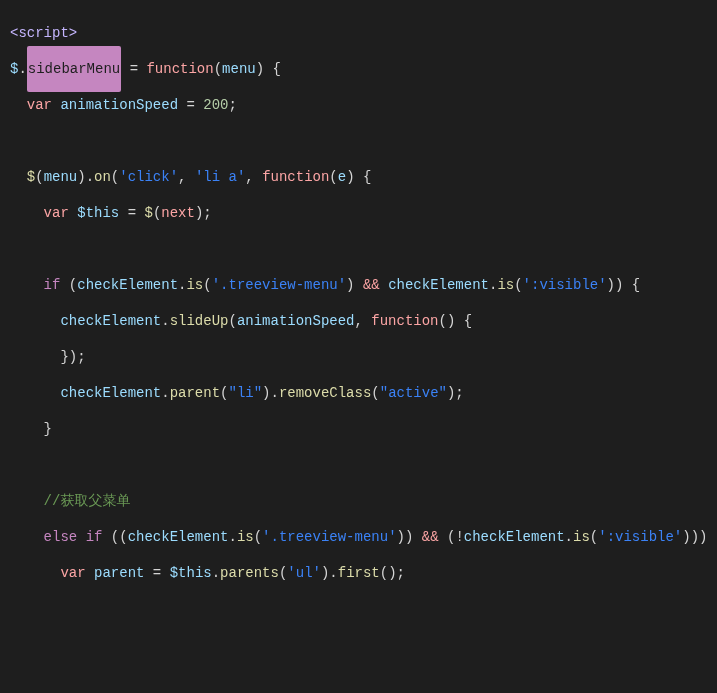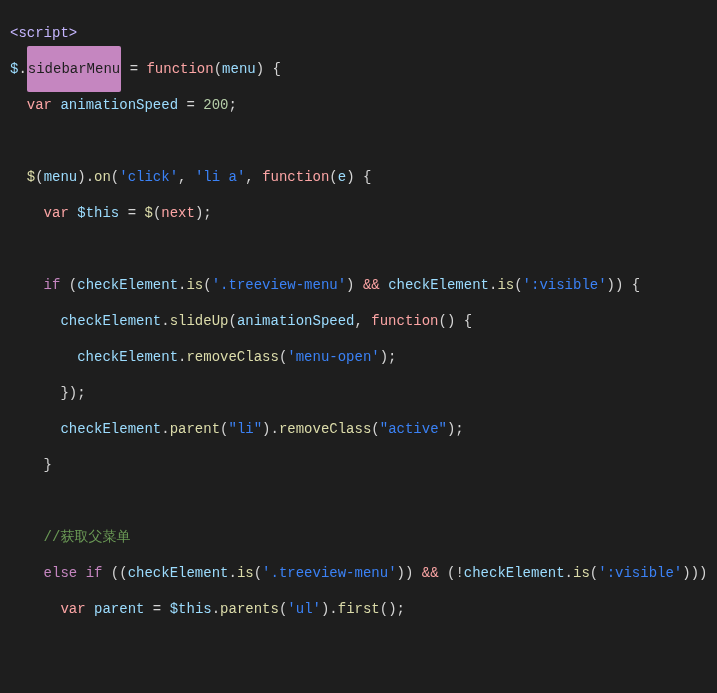--- a/index.html
+++ b/index.html
@@ -42,21 +42,20 @@
 <div class="code-container">
 <div><span class="dim">&lt;script&gt;</span></div>
 <div><span class="id">$</span><span class="w">.</span><span class="hl">sidebarMenu</span><span class="w"> = </span><span class="kw">function</span><span class="par">(</span><span class="id">menu</span><span class="par">) {</span></div>
 <div><span>  </span><span class="kw">var</span><span> </span><span class="id">animationSpeed</span><span class="w"> = </span><span class="nm">200</span><span class="w">;</span></div>
 <div><span></span>&nbsp;</div>
 <div><span>  </span><span class="fn">$</span><span class="par">(</span><span class="id">menu</span><span class="par">).</span><span class="fn">on</span><span class="par">(</span><span class="st">'click'</span><span class="par">, </span><span class="st">'li a'</span><span class="par">, </span><span class="kw">function</span><span class="par">(</span><span class="id">e</span><span class="par">) {</span></div>
 <div><span>    </span><span class="kw">var</span><span> </span><span class="id">$this</span><span class="w"> = </span><span class="fn">$</span><span class="par">(</span><span class="kw">next</span><span class="par">);</span></div>
 <div><span></span>&nbsp;</div>
 <div><span>    </span><span class="kw2">if</span><span class="par"> (</span><span class="id">checkElement</span><span class="w">.</span><span class="fn">is</span><span class="par">(</span><span class="st">'.treeview-menu'</span><span class="par">) </span><span class="kw">&amp;&amp;</span><span> </span><span class="id">checkElement</span><span class="w">.</span><span class="fn">is</span><span class="par">(</span><span class="st">':visible'</span><span class="par">)) {</span></div>
 <div><span>      </span><span class="id">checkElement</span><span class="w">.</span><span class="fn">slideUp</span><span class="par">(</span><span class="id">animationSpeed</span><span class="par">, </span><span class="kw">function</span><span class="par">() {</span></div>
-<div><span>        </span><span class="id">checkElement</span><span class="w">.</span><span class="fn">removeClass</span><span class="par">(</span><span class="st">'menu-open'</span><span class="par">);</span></div>
 <div><span class="par">      });</span></div>
 <div><span>      </span><span class="id">checkElement</span><span class="w">.</span><span class="fn">parent</span><span class="par">(</span><span class="st">"li"</span><span class="par">).</span><span class="fn">removeClass</span><span class="par">(</span><span class="st">"active"</span><span class="par">);</span></div>
 <div><span class="par">    }</span></div>
 <div><span></span>&nbsp;</div>
 <div><span>    </span><span class="cm">//获取父菜单</span></div>
 <div><span>    </span><span class="kw2">else</span><span> </span><span class="kw2">if</span><span class="par"> ((</span><span class="id">checkElement</span><span class="w">.</span><span class="fn">is</span><span class="par">(</span><span class="st">'.treeview-menu'</span><span class="par">)) </span><span class="kw">&amp;&amp;</span><span class="par"> (</span><span class="w">!</span><span class="id">checkElement</span><span class="w">.</span><span class="fn">is</span><span class="par">(</span><span class="st">':visible'</span><span class="par">))) {</span></div>
 <div><span>      </span><span class="kw">var</span><span> </span><span class="id">parent</span><span class="w"> = </span><span class="id">$this</span><span class="w">.</span><span class="fn">parents</span><span class="par">(</span><span class="st">'ul'</span><span class="par">).</span><span class="fn">first</span><span class="par">();</span></div>
 
 
 

